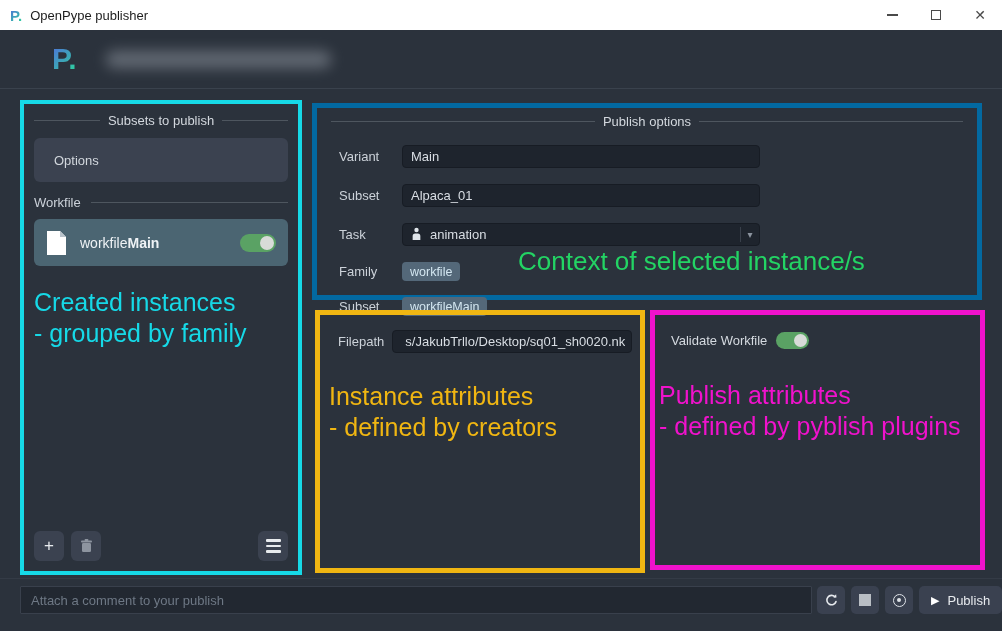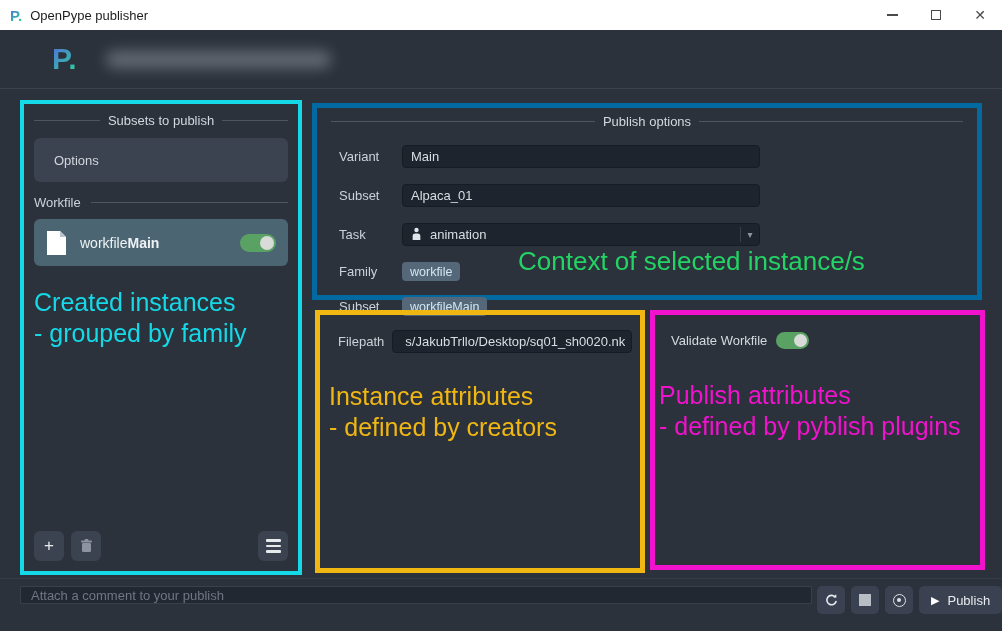--- a/index.html
+++ b/index.html
@@ -89,21 +89,21 @@
 
   
   .ann { position:absolute; font-size:25px; line-height:31px; font-weight:400; }
   .ann-created { left:34px; top:287px; color:#16d9e7; }
   .ann-context { left:518px; top:246px; color:#23d464; font-size:26px; }
   .ann-inst { left:329px; top:381px; color:#f0b612; }
   .ann-pub { left:659px; top:380px; color:#f012cc; }
 
   
   .footer { position:absolute; left:0; top:578px; width:1002px; height:53px; border-top:1px solid #343b46; }
-  .comment-input { position:absolute; left:20px; top:7px; width:792px; height:18px;
+  .comment-input { position:absolute; left:20px; top:7px; width:792px; height:28px;
     background:#222831; border:1px solid #39404c; border-radius:1px; color:#c8cdd4;
     font-size:13px; padding:0 10px; outline:none; font-family:"Liberation Sans", sans-serif; }
   .comment-input::placeholder { color:#6e7885; }
   .f-btn { position:absolute; top:7px; width:28px; height:28px; background:#3a4150; border-radius:5px;
     display:flex; align-items:center; justify-content:center; }
   .btn-refresh { left:817px; }
   .btn-stop { left:851px; }
   .btn-target { left:885px; }
   .stop-glyph { width:12px; height:12px; background:#b9bec4; }
   .target-glyph { width:13px; height:13px; border:1.5px solid #dfe3e8; border-radius:50%; position:relative; }

